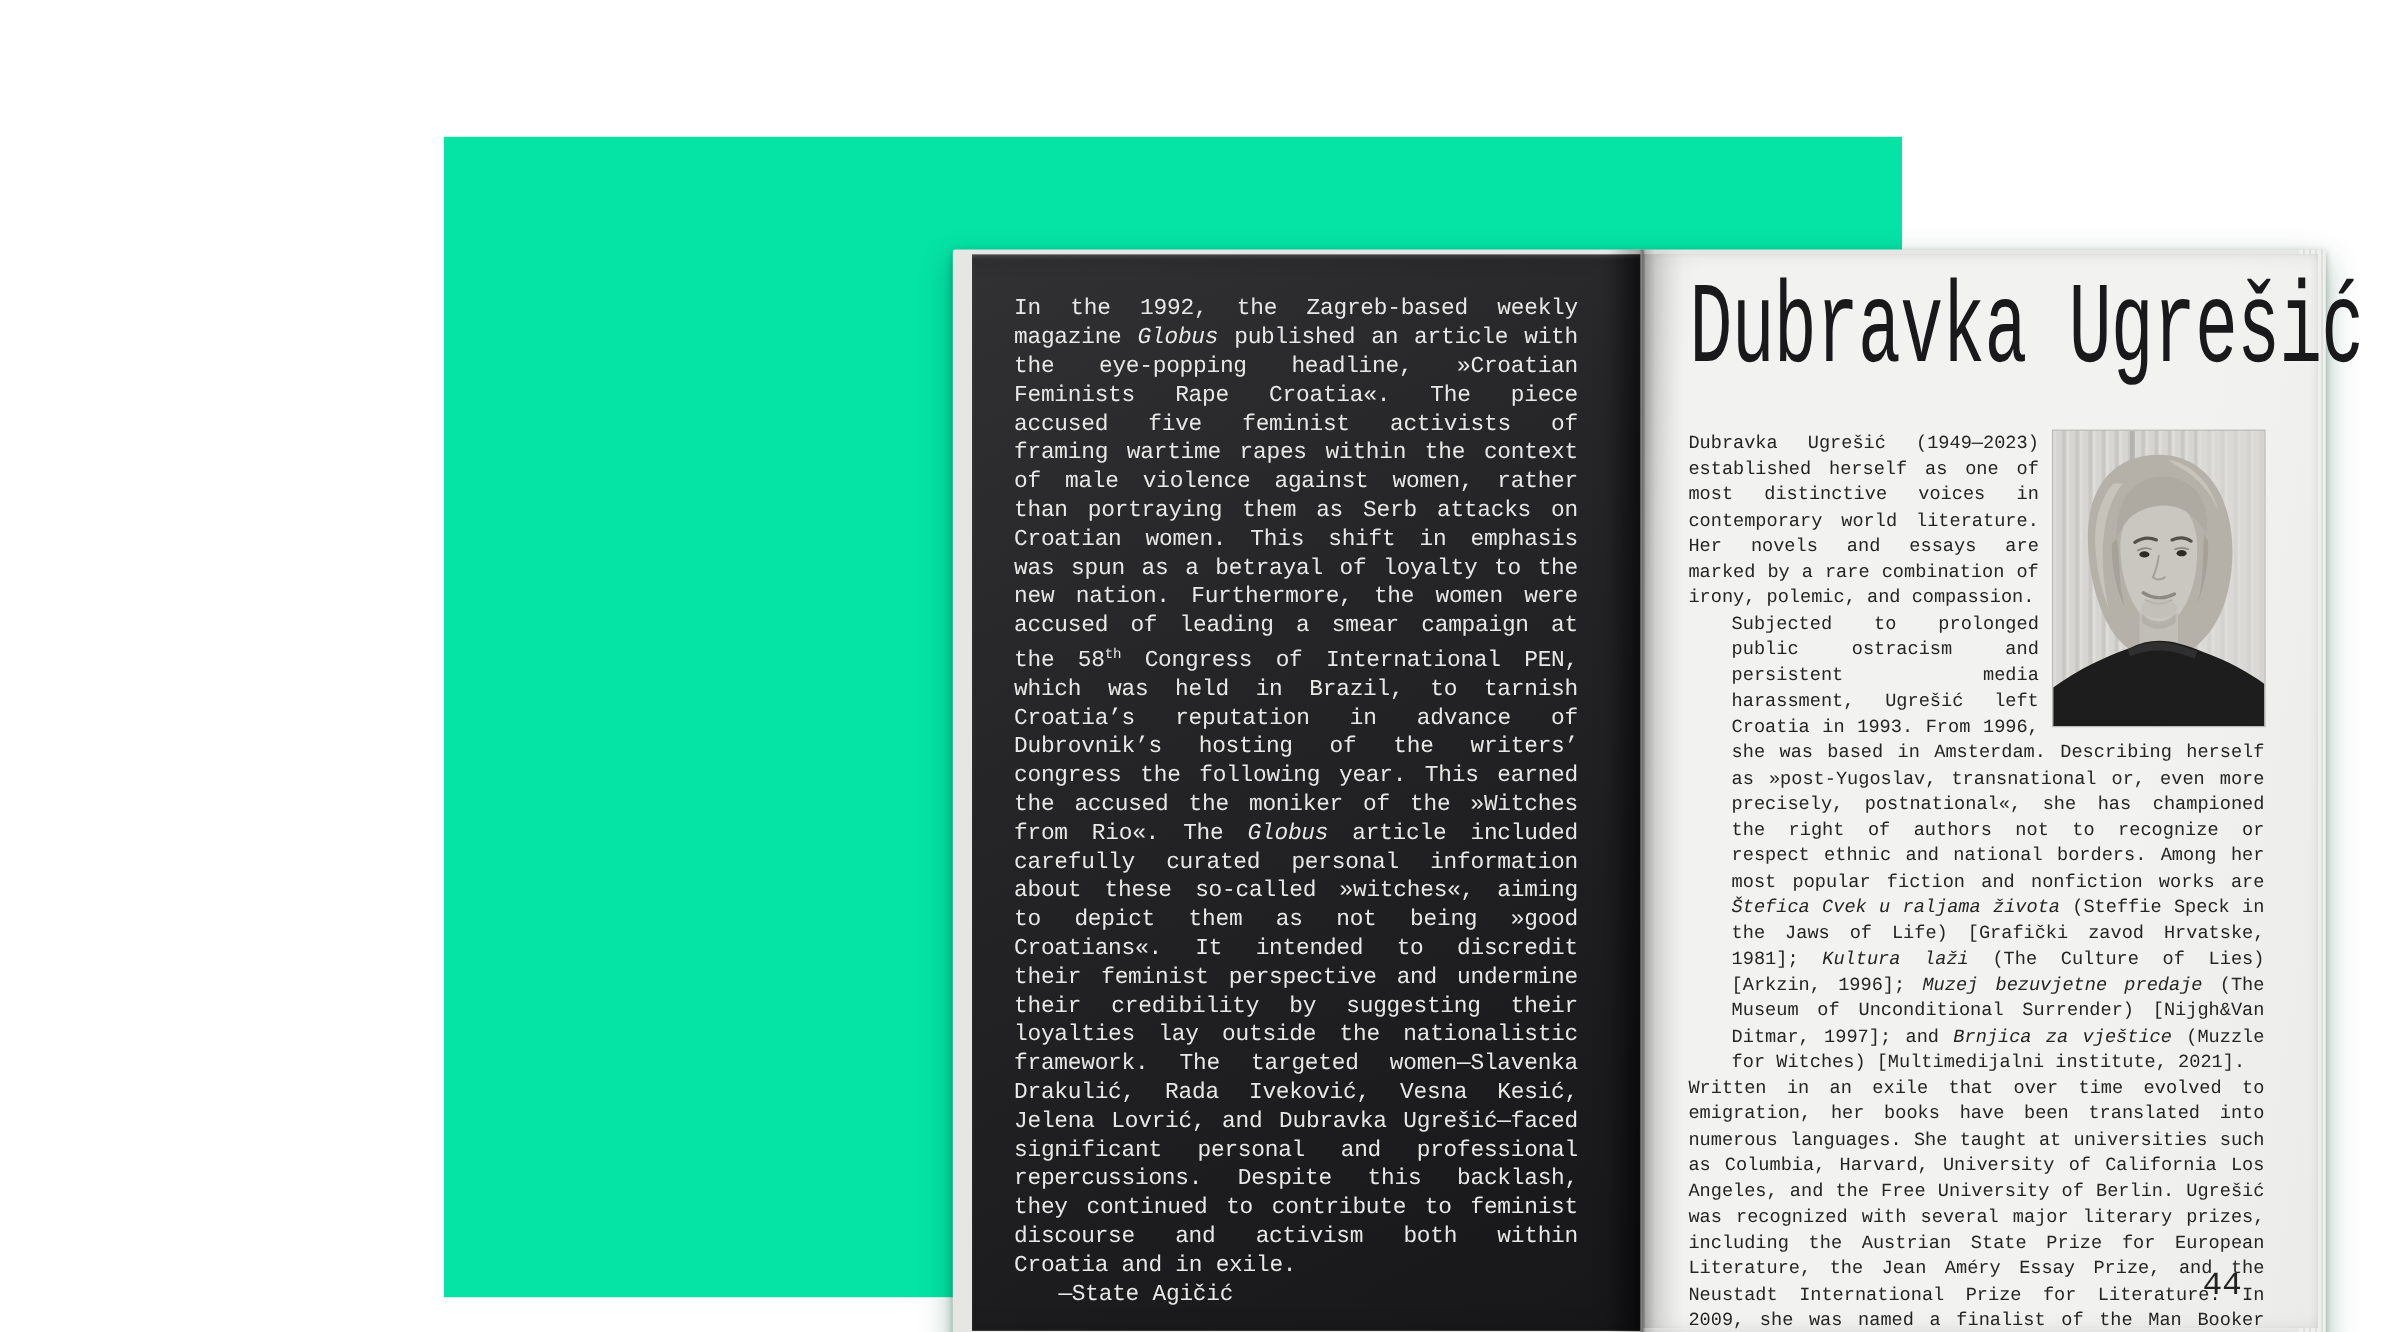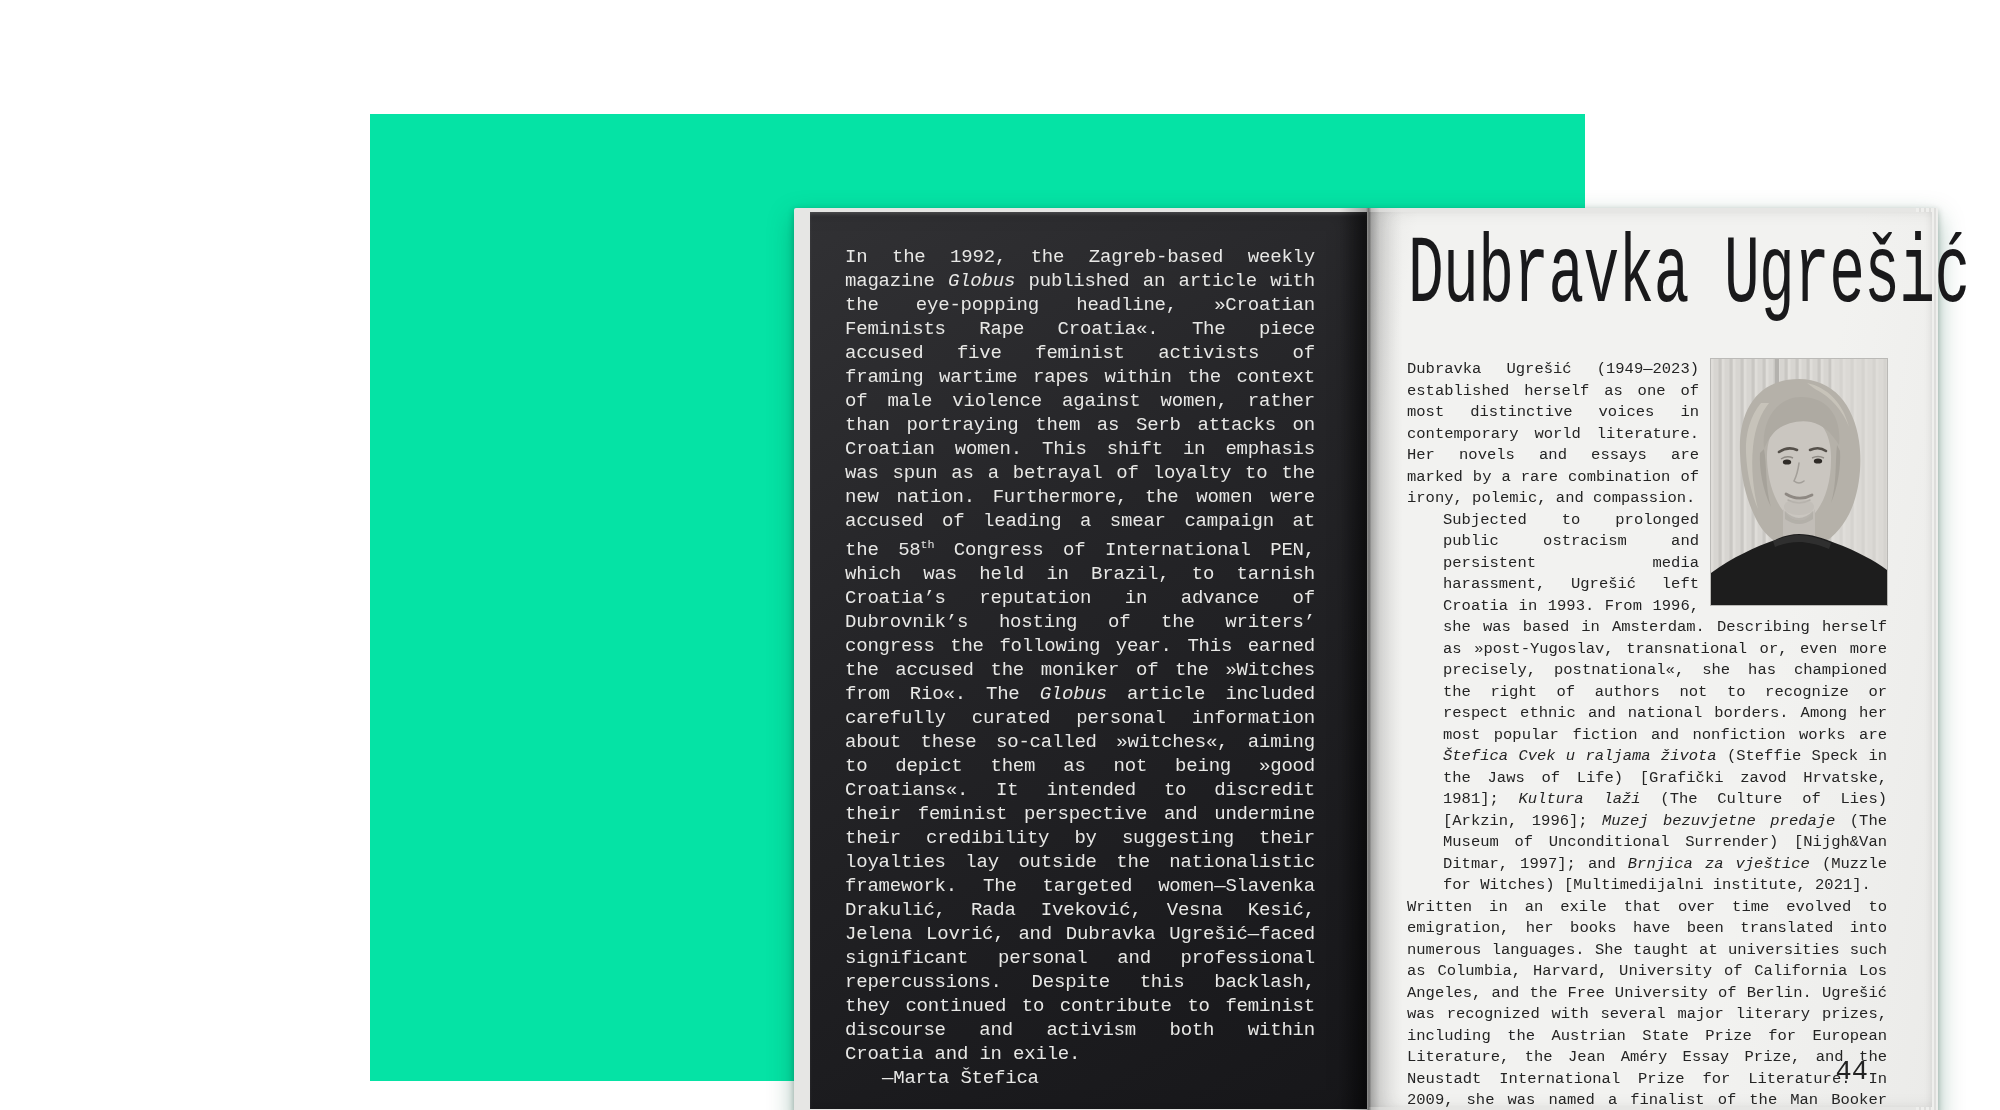--- a/index.html
+++ b/index.html
@@ -47,21 +47,21 @@
 <body>
 
 <div class="canvas" data-interactable="false">
   <div class="green-bg" data-interactable="false">
     <div class="book" data-interactable="false">
       <div class="page-stack" data-interactable="false"></div>
 
       <div class="page page-left" data-interactable="false">
         <div class="left-text" data-interactable="false">
           <p data-interactable="false"><span>In the 1992, the Zagreb-based weekly magazine </span><span style="font-style: italic;">Globus</span><span> published an article with the eye-popping headline, »Croatian Feminists Rape Croatia«. The piece accused five feminist activists of framing wartime rapes within the context of male violence against women, rather than portraying them as Serb attacks on Croatian women. This shift in emphasis was spun as a betrayal of loyalty to the new nation. Furthermore, the women were accused of leading a smear campaign at the 58</span><span style="font-size: 0.62em; vertical-align: super;">th</span><span> Congress of International PEN, which was held in Brazil, to tarnish Croatia’s reputation in advance of Dubrovnik’s hosting of the writers’ congress the following year. This earned the accused the moniker of the »Witches from Rio«. The </span><span style="font-style: italic;">Globus</span><span> article included carefully curated personal information about these so-called »witches«, aiming to depict them as not being »good Croatians«. It intended to discredit their feminist perspective and undermine their credibility by suggesting their loyalties lay outside the nationalistic framework. The targeted women—Slavenka Drakulić, Rada Iveković, Vesna Kesić, Jelena Lovrić, and Dubravka Ugrešić—faced significant personal and professional repercussions. Despite this backlash, they continued to contribute to feminist discourse and activism both within Croatia and in exile.</span></p>
-          <p class="author" data-interactable="false">—Marta Štefica</p>
+          <p class="author" data-interactable="false">—State Agičić</p>
         </div>
       </div>
 
       <div class="page page-right" data-interactable="false">
         <h1 class="title" data-interactable="false">Dubravka Ugrešić</h1>
 
         <div class="body-text" data-interactable="false">
           <div class="photo" data-interactable="false" title="Black-and-white portrait photograph of Dubravka Ugrešić">
             <svg data-interactable="false" width="176" height="246" viewBox="0 0 176 246" xmlns="http://www.w3.org/2000/svg">
               <defs>

